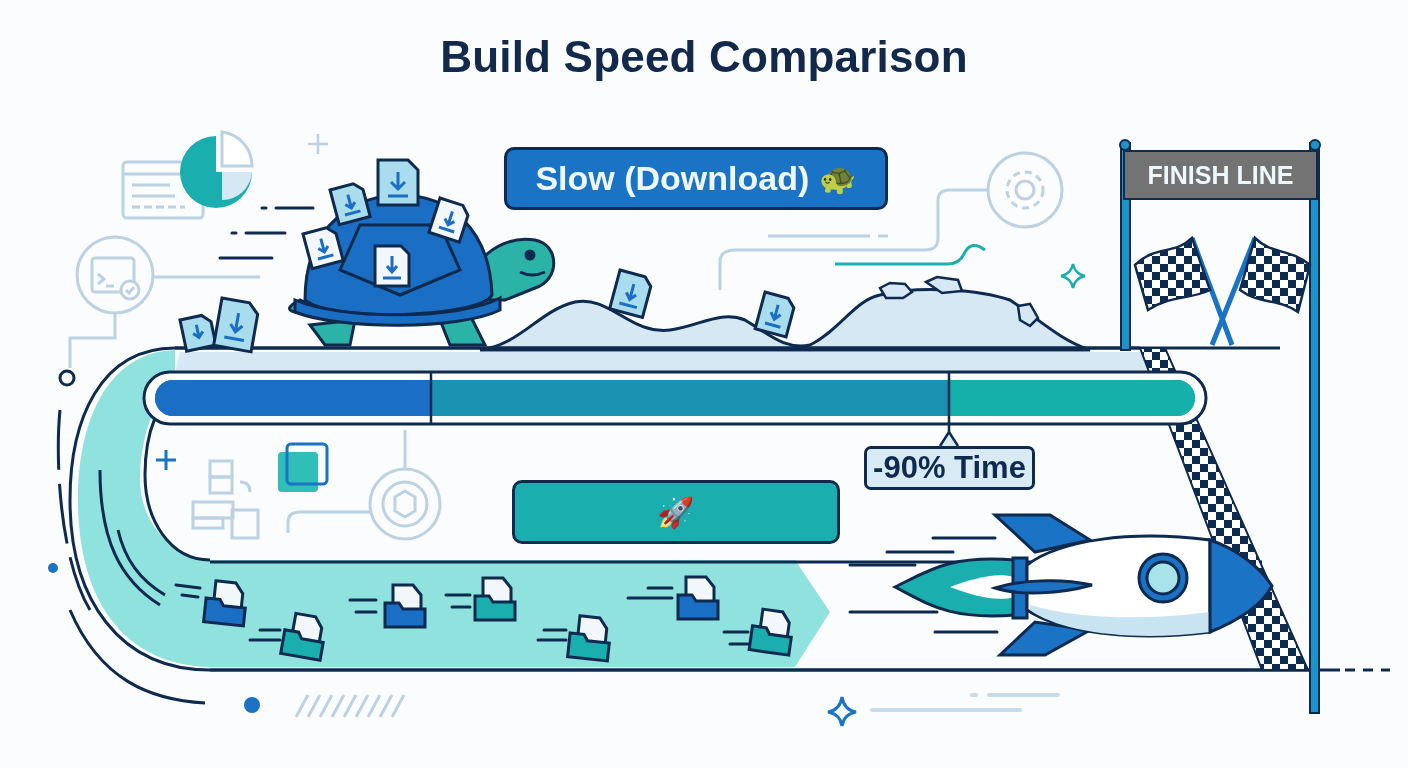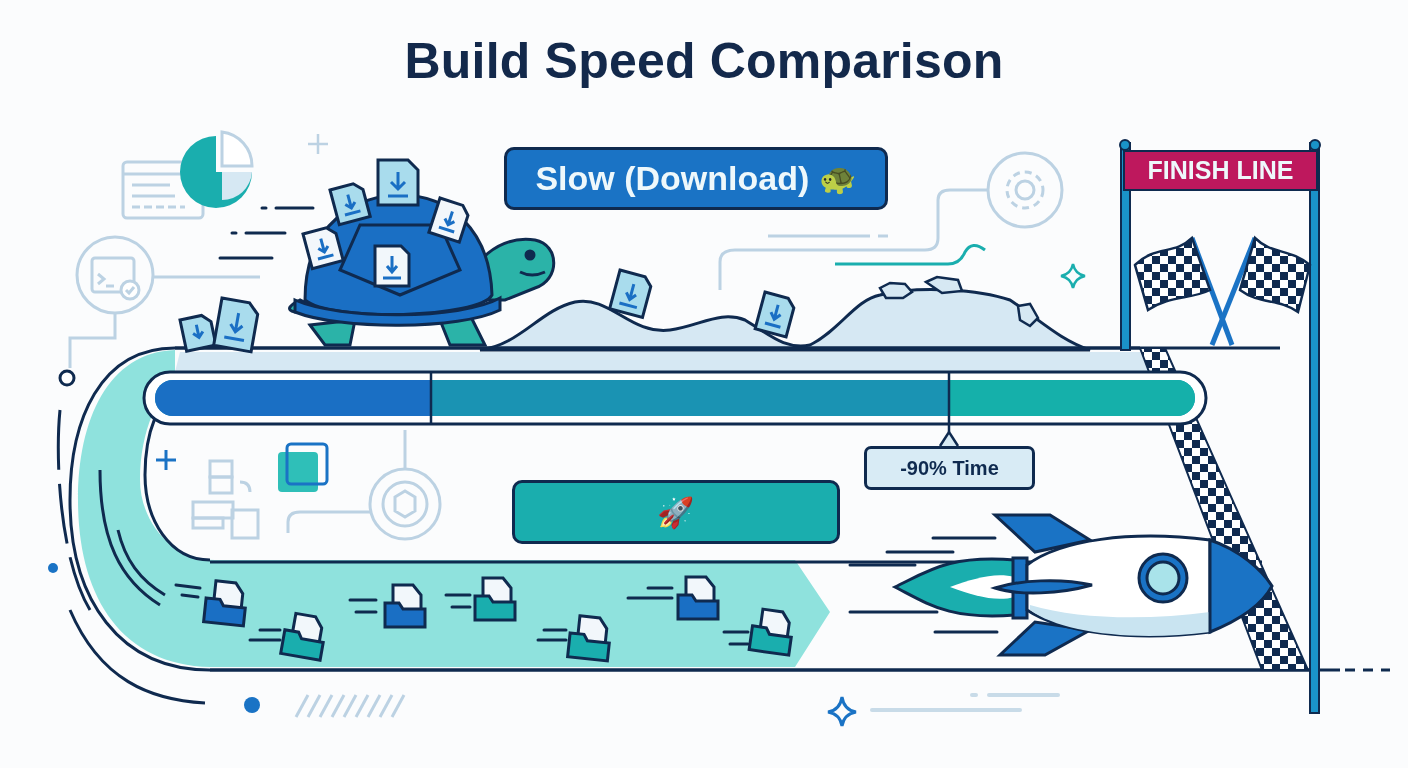--- a/index.html
+++ b/index.html
@@ -1,24 +1,24 @@
 <!DOCTYPE html>
 <html><head>
 <meta charset="utf-8">
 <style>
   html,body{margin:0;padding:0;background:#fbfcfd;}
   body{width:1408px;height:768px;overflow:hidden;position:relative;font-family:"Liberation Sans","DejaVu Sans",sans-serif;}
-  .title{position:absolute;left:0;top:32px;width:1408px;text-align:center;font-size:50px;font-weight:bold;color:#13294b;letter-spacing:0.2px;}
+  .title{position:absolute;left:0;top:32px;width:1408px;text-align:center;font-size:44px;font-weight:bold;color:#13294b;letter-spacing:0.2px;}
   svg.scene{position:absolute;left:0;top:0;}
   .pill{position:absolute;border:3px solid #0f2a4f;border-radius:10px;color:#eef8fb;font-weight:bold;display:flex;align-items:center;justify-content:center;gap:10px;box-sizing:border-box;}
   .pill-slow{left:504px;top:147px;width:384px;height:63px;background:#1a73c5;font-size:34px;}
   .pill-fast{left:512px;top:480px;width:328px;height:64px;background:#1aaeae;font-size:34px;}
   .emoji{font-size:30px;font-family:"DejaVu Sans",sans-serif;}
-  .finish{position:absolute;left:1123px;top:150px;width:195px;height:41px;background:#be185d;border:2px solid #0f2a4f;box-sizing:border-box;color:#eef8fb;font-weight:bold;font-size:25px;display:flex;align-items:center;justify-content:center;}
-  .callout{position:absolute;left:864px;top:446px;width:171px;height:44px;background:#d8ebf5;border:3px solid #0f2a4f;border-radius:7px;box-sizing:border-box;color:#0f2a4f;font-weight:bold;font-size:20px;display:flex;align-items:center;justify-content:center;}
+  .finish{position:absolute;left:1123px;top:150px;width:195px;height:50px;background:#737373;border:2px solid #0f2a4f;box-sizing:border-box;color:#eef8fb;font-weight:bold;font-size:25px;display:flex;align-items:center;justify-content:center;}
+  .callout{position:absolute;left:864px;top:446px;width:171px;height:44px;background:#d8ebf5;border:3px solid #0f2a4f;border-radius:7px;box-sizing:border-box;color:#0f2a4f;font-weight:bold;font-size:31px;display:flex;align-items:center;justify-content:center;}
 </style>
 </head>
 <body>
 
 <svg class="scene" width="1408" height="768" viewBox="0 0 1408 768">
 
   <g fill="none" stroke="#bcd2e3" stroke-width="3">
     <rect x="123" y="162" width="80" height="56" rx="4"></rect>
     <line x1="123" y1="174" x2="203" y2="174"></line>
     <line x1="132" y1="185" x2="170" y2="185"></line>

